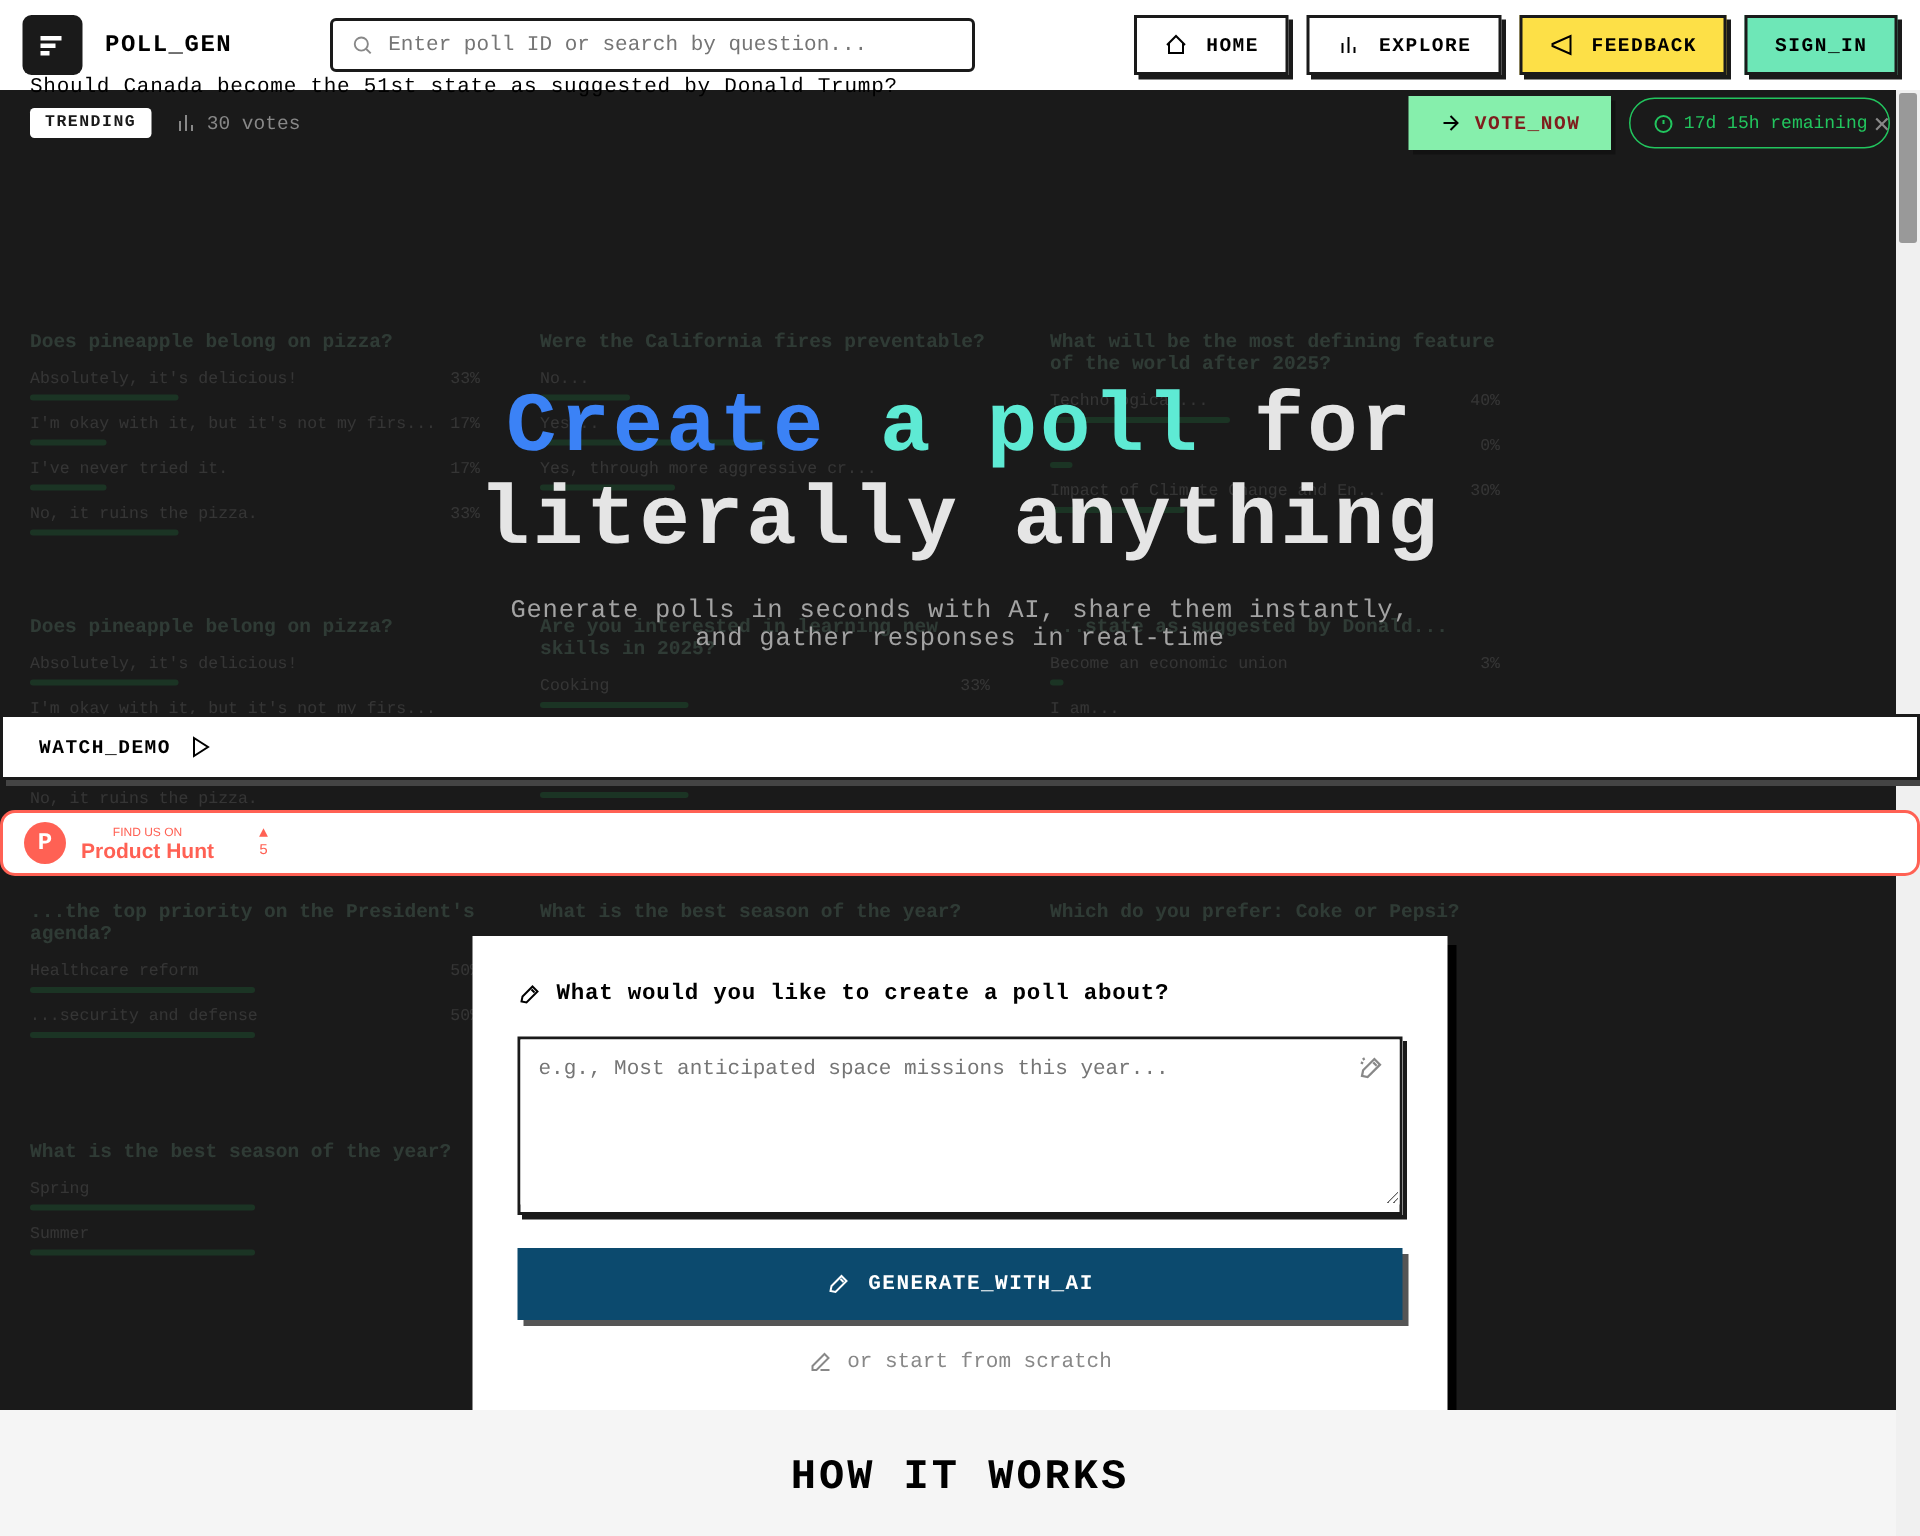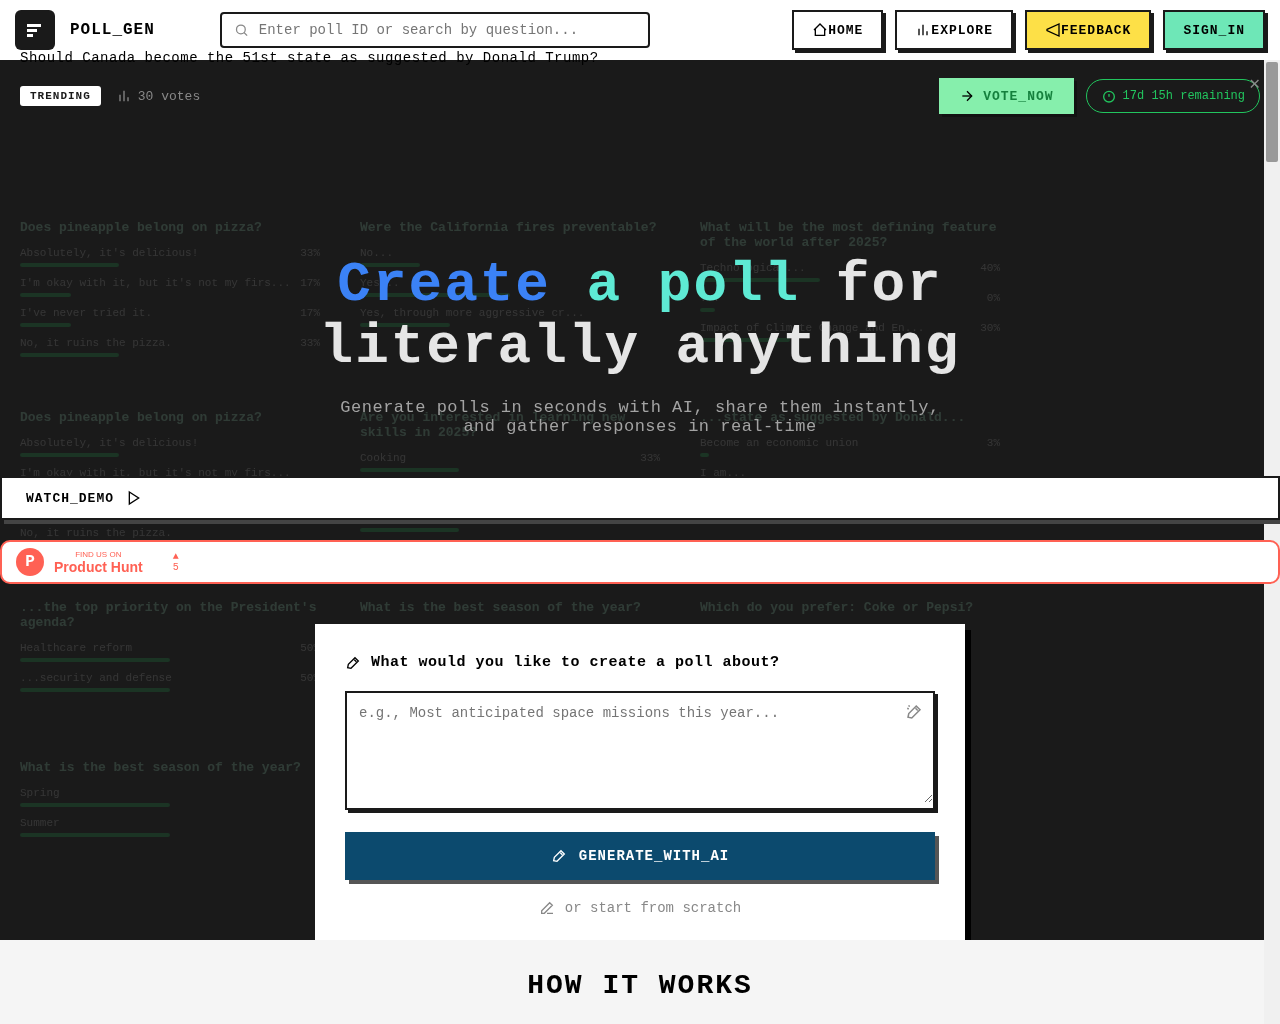--- a/index.html
+++ b/index.html
@@ -6,32 +6,32 @@
     body { font-family: 'Courier New', monospace; background: #f5f5f5; width: 1280px; height: 1024px; overflow: hidden; position: relative; }
     
     
     .header { display: flex; align-items: center; padding: 10px 15px; background: #fff; height: 60px; gap: 15px; }
     .logo-box { width: 40px; height: 40px; background: #1a1a1a; border-radius: 6px; display: flex; align-items: center; justify-content: center; }
     .logo-box svg { fill: #fff; }
     .logo-text { font-weight: bold; font-size: 16px; letter-spacing: 1px; }
     .search-box { flex: 0 0 430px; display: flex; align-items: center; border: 2px solid #1a1a1a; border-radius: 4px; padding: 8px 12px; gap: 10px; margin-left: 50px; }
     .search-box input { border: none; outline: none; font-family: inherit; font-size: 14px; width: 100%; background: transparent; }
     .nav-buttons { display: flex; gap: 12px; margin-left: auto; }
-    .nav-btn { display: flex; align-items: center; gap: 0; padding: 10px 18px; border: 2px solid #1a1a1a; background: #fff; font-family: inherit; font-size: 13px; font-weight: bold; letter-spacing: 1px; cursor: pointer; box-shadow: 3px 3px 0 #1a1a1a; }
+    .nav-btn { display: flex; align-items: center; gap: 12px; padding: 10px 18px; border: 2px solid #1a1a1a; background: #fff; font-family: inherit; font-size: 13px; font-weight: bold; letter-spacing: 1px; cursor: pointer; box-shadow: 3px 3px 0 #1a1a1a; }
     .nav-btn.feedback { background: #fde047; }
     .nav-btn.signin { background: #6ee7b7; }
     
     
-    .trending { background: #1a1a1a; color: #fff; padding: 18px 20px; display: flex; align-items: center; gap: 15px; position: relative; }
+    .trending { background: #1a1a1a; color: #fff; padding: 4px 20px; display: flex; align-items: center; gap: 15px; position: relative; }
     .trending-badge { background: #fff; color: #1a1a1a; padding: 4px 10px; font-size: 11px; font-weight: bold; letter-spacing: 1px; border-radius: 3px; }
     .vote-count { color: #888; font-size: 13px; display: flex; align-items: center; gap: 6px; }
     .trending-question { font-size: 14px; letter-spacing: 0.5px; position: absolute; left: 20px; top: 50px; }
     .trending-wrap { height: 100px; background: #1a1a1a; }
     .trending-actions { margin-left: auto; display: flex; align-items: center; gap: 12px; }
-    .vote-now-btn { background: #86efac; color: #15803d; border: none; padding: 10px 20px; font-family: inherit; font-size: 13px; font-weight: bold; letter-spacing: 1px; display: flex; align-items: center; gap: 8px; cursor: pointer; box-shadow: 3px 3px 0 rgba(0,0,0,0.3); }
+    .vote-now-btn { background: #86efac; color: #7f1d1d; border: none; padding: 10px 20px; font-family: inherit; font-size: 13px; font-weight: bold; letter-spacing: 1px; display: flex; align-items: center; gap: 8px; cursor: pointer; box-shadow: 3px 3px 0 rgba(0,0,0,0.3); }
     .time-remaining { border: 1px solid #22c55e; color: #22c55e; padding: 8px 14px; border-radius: 20px; font-size: 12px; display: flex; align-items: center; gap: 6px; }
     .close-trending { position: absolute; top: 12px; right: 20px; color: #888; cursor: pointer; font-size: 18px; }
     
     
     .hero-section { position: relative; background: #1a1a1a; height: 780px; overflow: hidden; }
     .bg-polls { position: absolute; inset: 0; opacity: 0.15; display: flex; flex-wrap: wrap; gap: 40px; padding: 60px 20px; }
     .bg-poll { width: 300px; }
     .bg-poll-title { color: #a7f3d0; font-size: 13px; margin-bottom: 12px; font-weight: bold; }
     .bg-poll-item { margin-bottom: 10px; }
     .bg-poll-label { display: flex; justify-content: space-between; font-size: 11px; color: #ccc; margin-bottom: 4px; }

